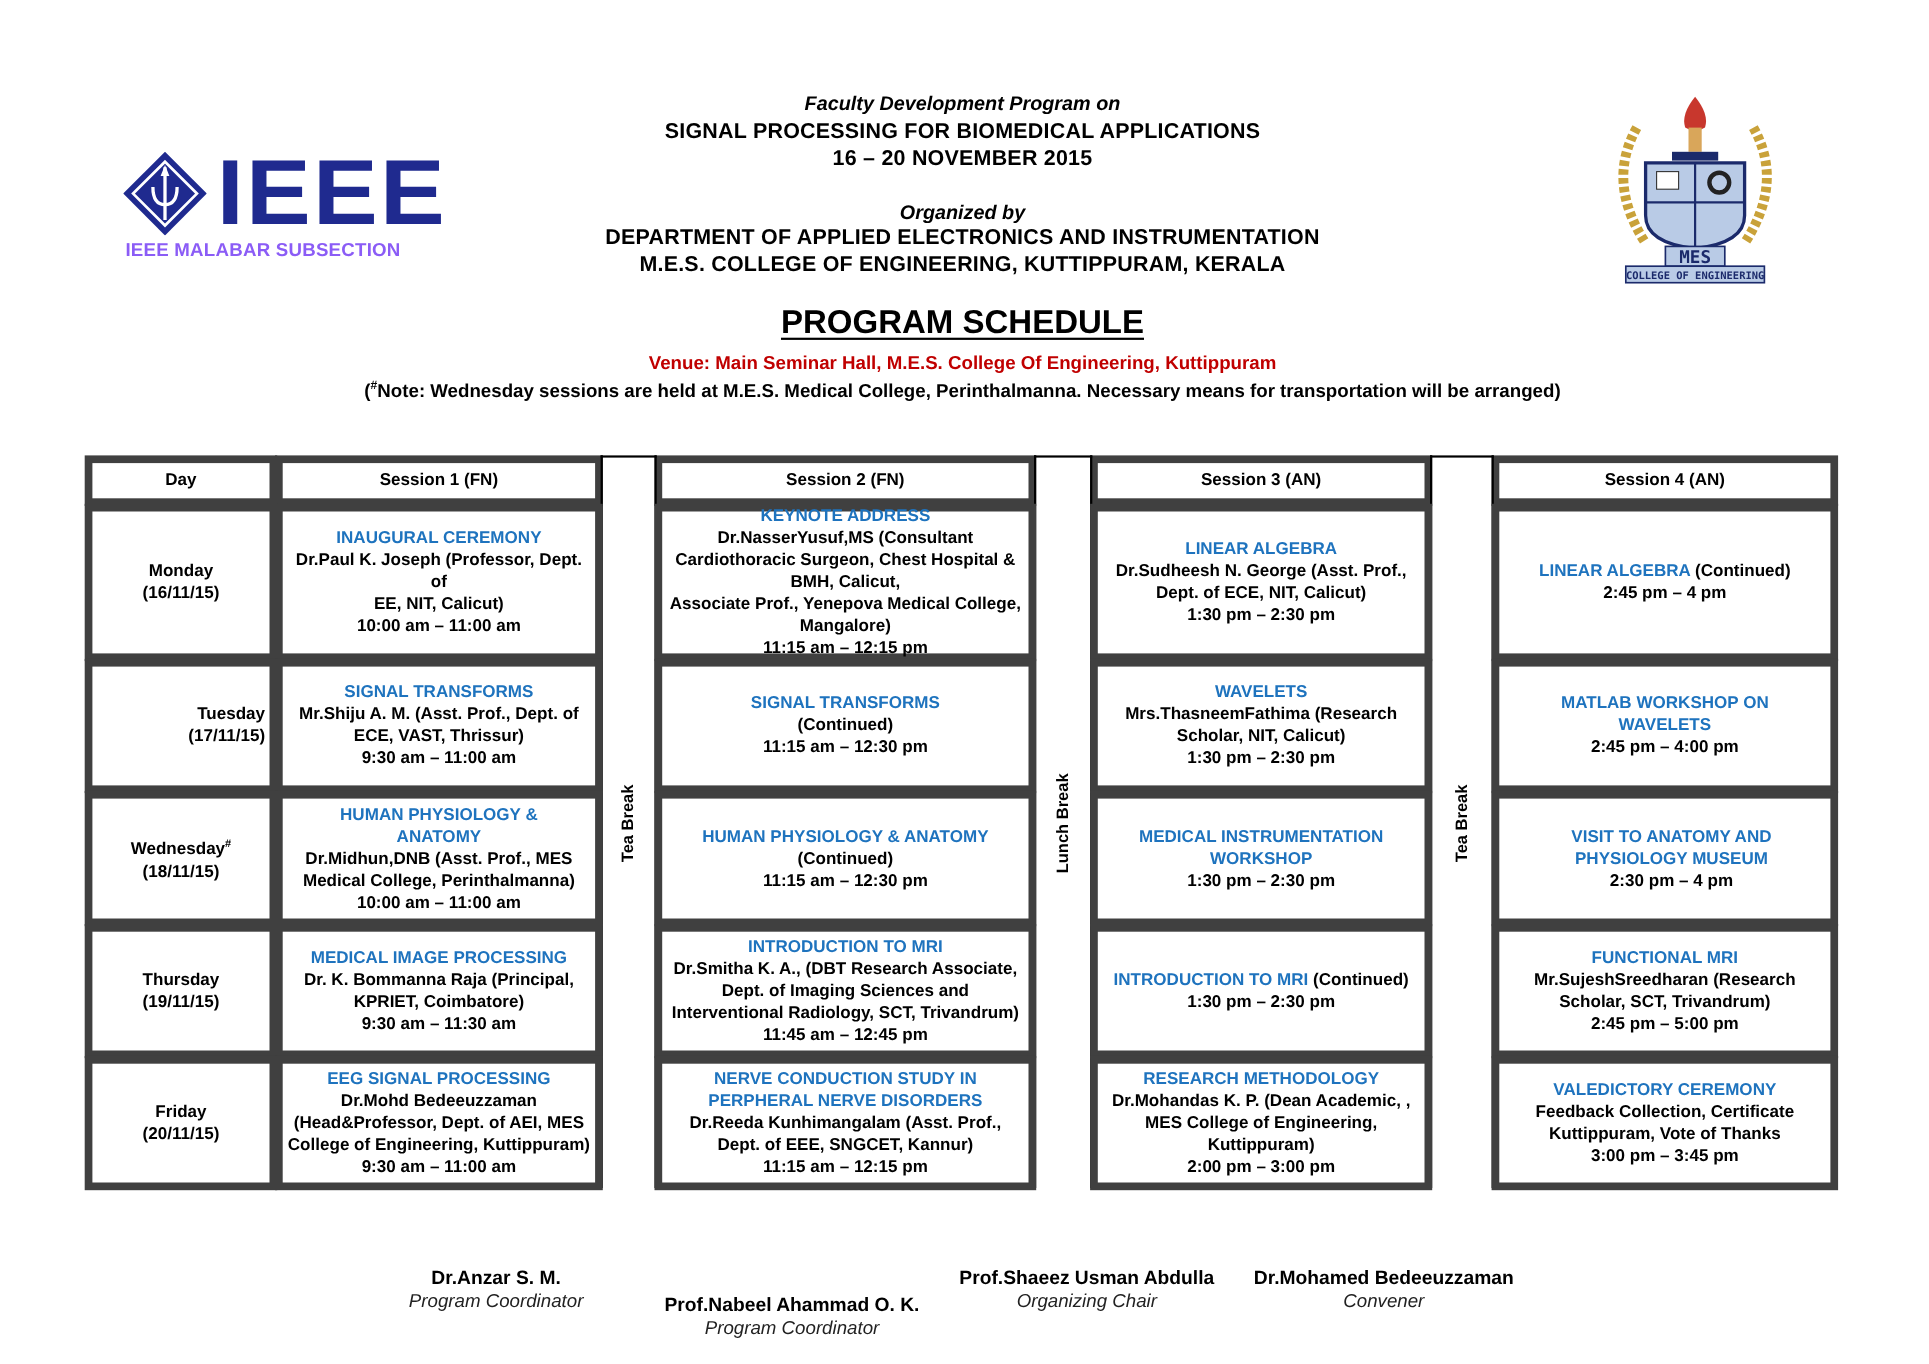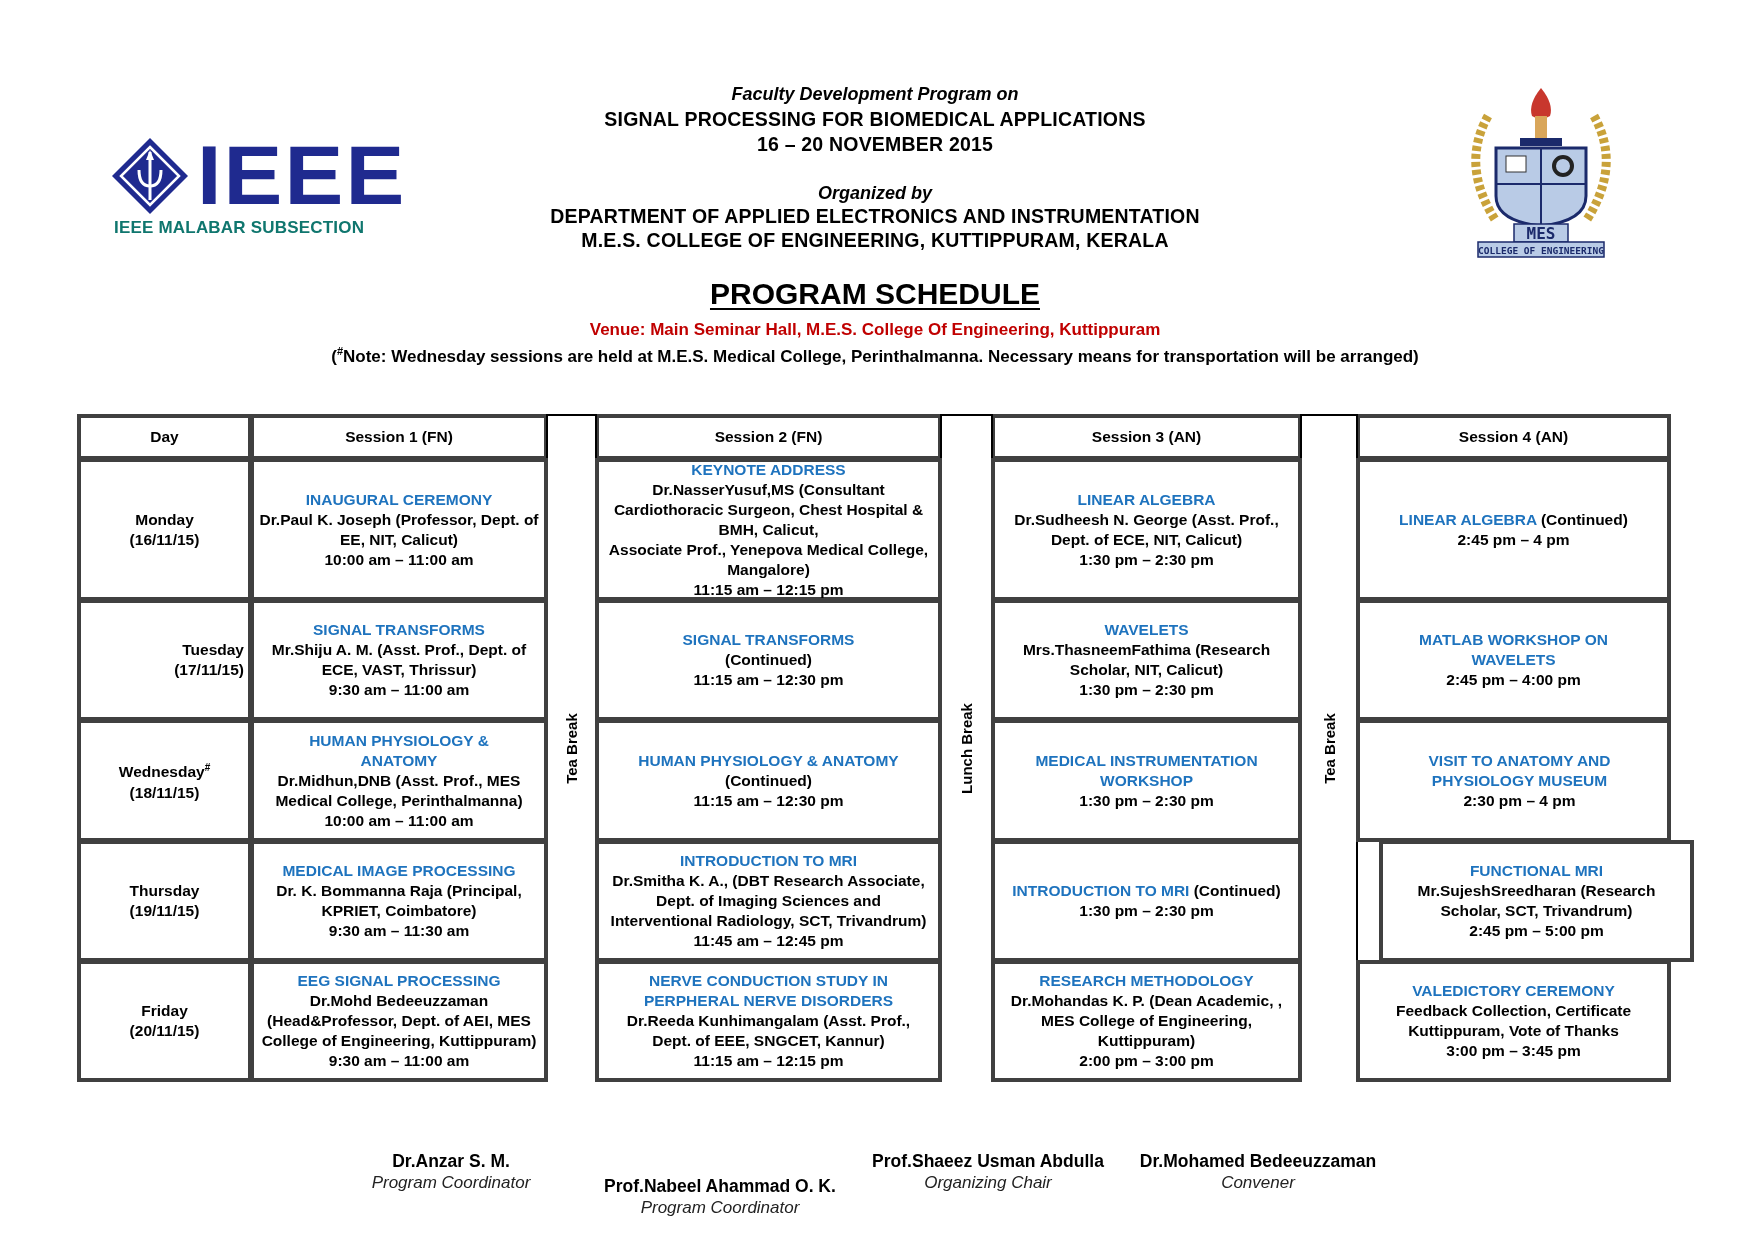--- a/index.html
+++ b/index.html
@@ -6,37 +6,37 @@
   body { width: 1754px; height: 1240px; position: relative; overflow: hidden;
          font-family: "Liberation Sans Narrow", "Liberation Sans", sans-serif; color: #000; }
   .abs { position: absolute; }
 
   
   #ieee-logo { left: 112px; top: 133px; width: 270px; height: 112px; }
   #ieee-logo .diamond { position: absolute; left: 0; top: 5px; width: 76px; height: 76px; }
   #ieee-logo .word { position: absolute; left: 85px; top: -4px; font-family: "Liberation Sans", sans-serif;
         font-weight: bold; font-size: 84px; color: #1f2a8f; letter-spacing: 2px; line-height: 92px; transform: scaleX(1.05); transform-origin: left; }
   #ieee-logo .sub { position: absolute; left: 2px; top: 85px; font-family: "Liberation Sans", sans-serif;
-        font-weight: bold; font-size: 17px; color: #0f766e; letter-spacing: 0.2px; white-space: nowrap; }
+        font-weight: bold; font-size: 17px; color: #8b5cf6; letter-spacing: 0.2px; white-space: nowrap; }
 
   #mes-logo { left: 1456px; top: 86px; width: 170px; height: 174px; }
 
   .hdr-line { left: 500px; width: 750px; text-align: center; white-space: nowrap; font-size: 19px; }
   .hdr-italic { font-style: italic; font-weight: bold; font-size: 18px; }
   .hdr-bold { font-weight: bold; font-size: 19.5px; letter-spacing: 0.2px; }
 
   #schedule-title { left: 500px; top: 277px; width: 750px; text-align: center; font-weight: bold;
         font-size: 30px; text-decoration: underline; text-underline-offset: 4px; text-decoration-thickness: 2px; }
   #venue { left: 400px; top: 320px; width: 950px; text-align: center; color: #c00000; font-weight: bold; font-size: 17px; }
   #note { left: 250px; top: 345px; width: 1250px; text-align: center; font-weight: bold; font-size: 17px; white-space: nowrap; }
   #note sup { font-size: 11px; }
 
   
   #schedule { position: absolute; left: 77px; top: 414px; width: 1592px; height: 666px; }
-  .cell { position: absolute; box-sizing: border-box; border: 4px solid #404040;
+  .cell { position: absolute; box-sizing: border-box; border: 7px solid #404040;
           display: flex; flex-direction: column; align-items: center; justify-content: center;
           text-align: center; font-weight: bold; font-size: 15.5px; line-height: 20px; padding: 0 4px; }
   .hcell { font-size: 15.5px; }
   .topic { color: #1e73be; }
   .break-col { position: absolute; box-sizing: border-box; border: 2px solid #000; border-bottom: none;
                display: flex; align-items: center; justify-content: center; }
   .break-col span { transform: rotate(-90deg); white-space: nowrap; font-weight: bold; font-size: 15px;
                     font-family: "Liberation Sans", sans-serif; }
 
   
@@ -201,21 +201,21 @@
       <div style="max-width: 305px;"><span class="topic">INTRODUCTION TO MRI</span></div>
       <div>Dr.Smitha K. A., (DBT Research Associate,</div>
       <div>Dept. of Imaging Sciences and</div>
       <div>Interventional Radiology, SCT, Trivandrum)</div>
       <div>11:45 am – 12:45 pm</div>
     </div>
     <div class="cell" style="left: 914px; width: 311px; top: 426px; height: 122px;">
       <div style="max-width: 269px;"><span class="topic">INTRODUCTION TO MRI</span><span> (Continued)</span></div>
       <div>1:30 pm – 2:30 pm</div>
     </div>
-    <div class="cell" style="left: 1279px; width: 315px; top: 426px; height: 122px; margin-left: 23px;">
+    <div class="cell" style="left: 1279px; width: 315px; top: 426px; height: 122px;">
       <div style="max-width: 273px;"><span class="topic">FUNCTIONAL MRI</span></div>
       <div>Mr.SujeshSreedharan (Research</div>
       <div>Scholar, SCT, Trivandrum)</div>
       <div>2:45 pm – 5:00 pm</div>
     </div>
     <div class="cell" style="left: 0px; width: 175px; top: 546px; height: 122px;">
       <div><span>Friday</span></div>
       <div>(20/11/15)</div>
     </div>
     <div class="cell" style="left: 173px; width: 298px; top: 546px; height: 122px;">

